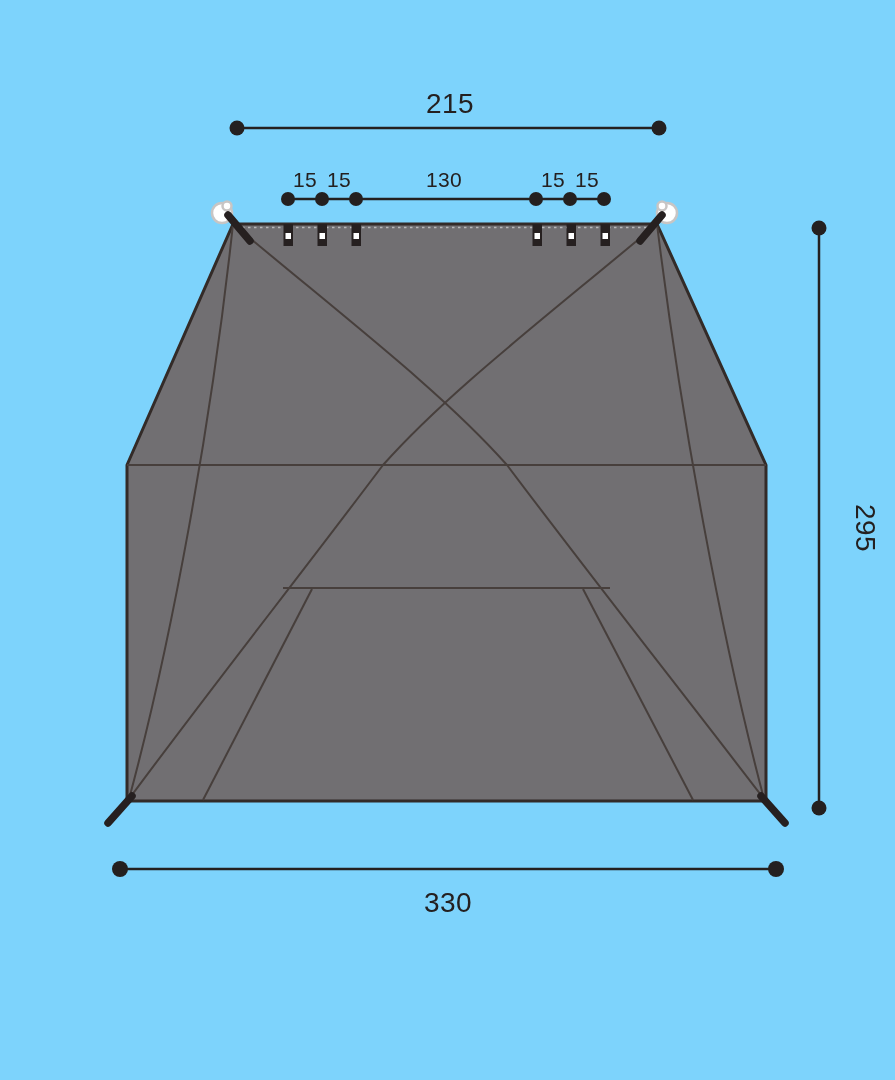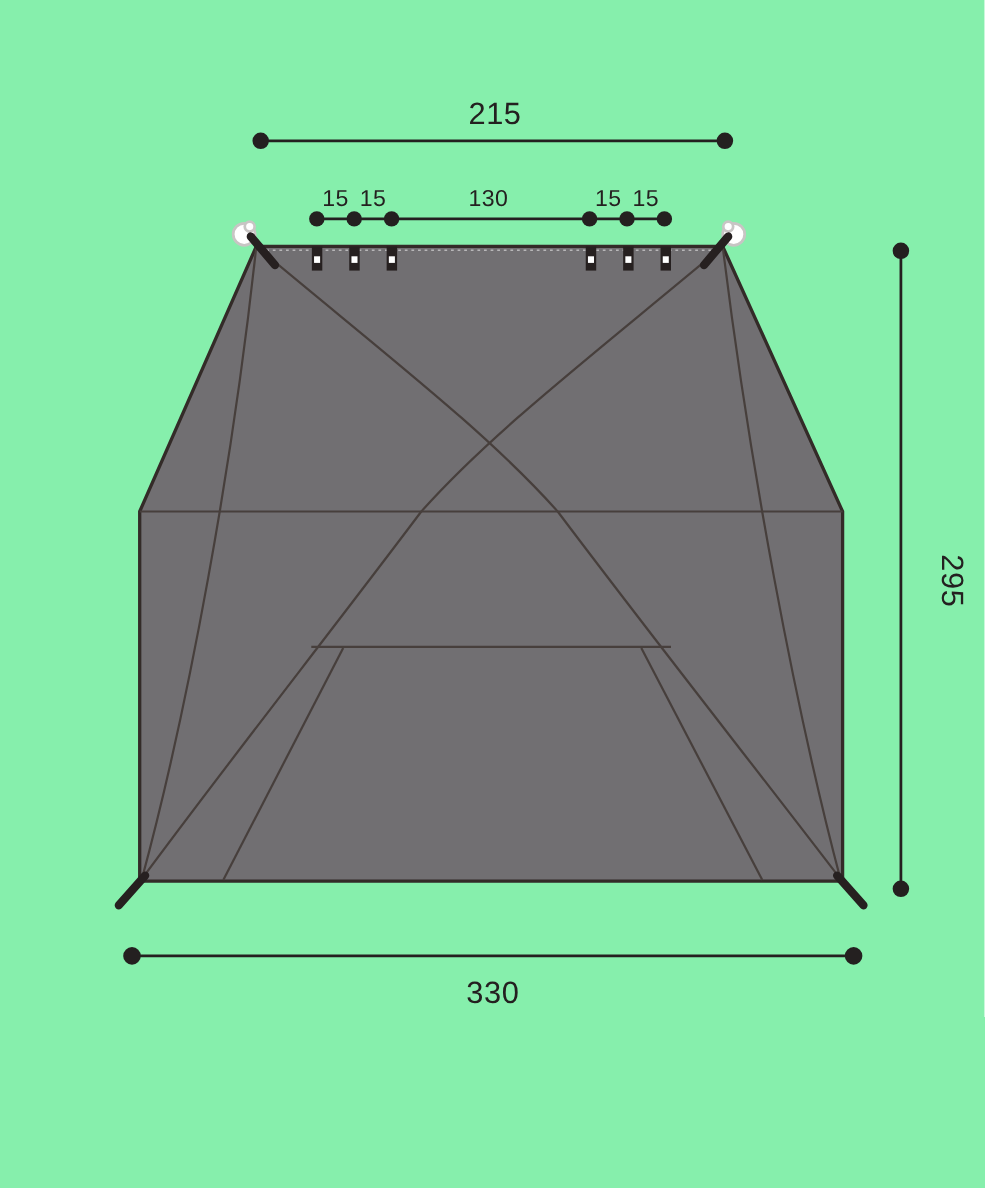--- a/index.html
+++ b/index.html
@@ -7,21 +7,21 @@
     padding: 0;
     background: #ffffff;
     width: 895px;
     height: 1080px;
     overflow: hidden;
   }
   .stage {
     position: relative;
     width: 895px;
     height: 1080px;
-    background: #86efac;
+    background: #7dd3fc;
   }
   svg {
     display: block;
   }
   text {
     font-family: "Liberation Sans", "DejaVu Sans", sans-serif;
     fill: #242020;
   }
   .dim-label-lg { font-size: 28px; letter-spacing: 0.5px; }
   .dim-label-sm { font-size: 21px; letter-spacing: 0.3px; }

